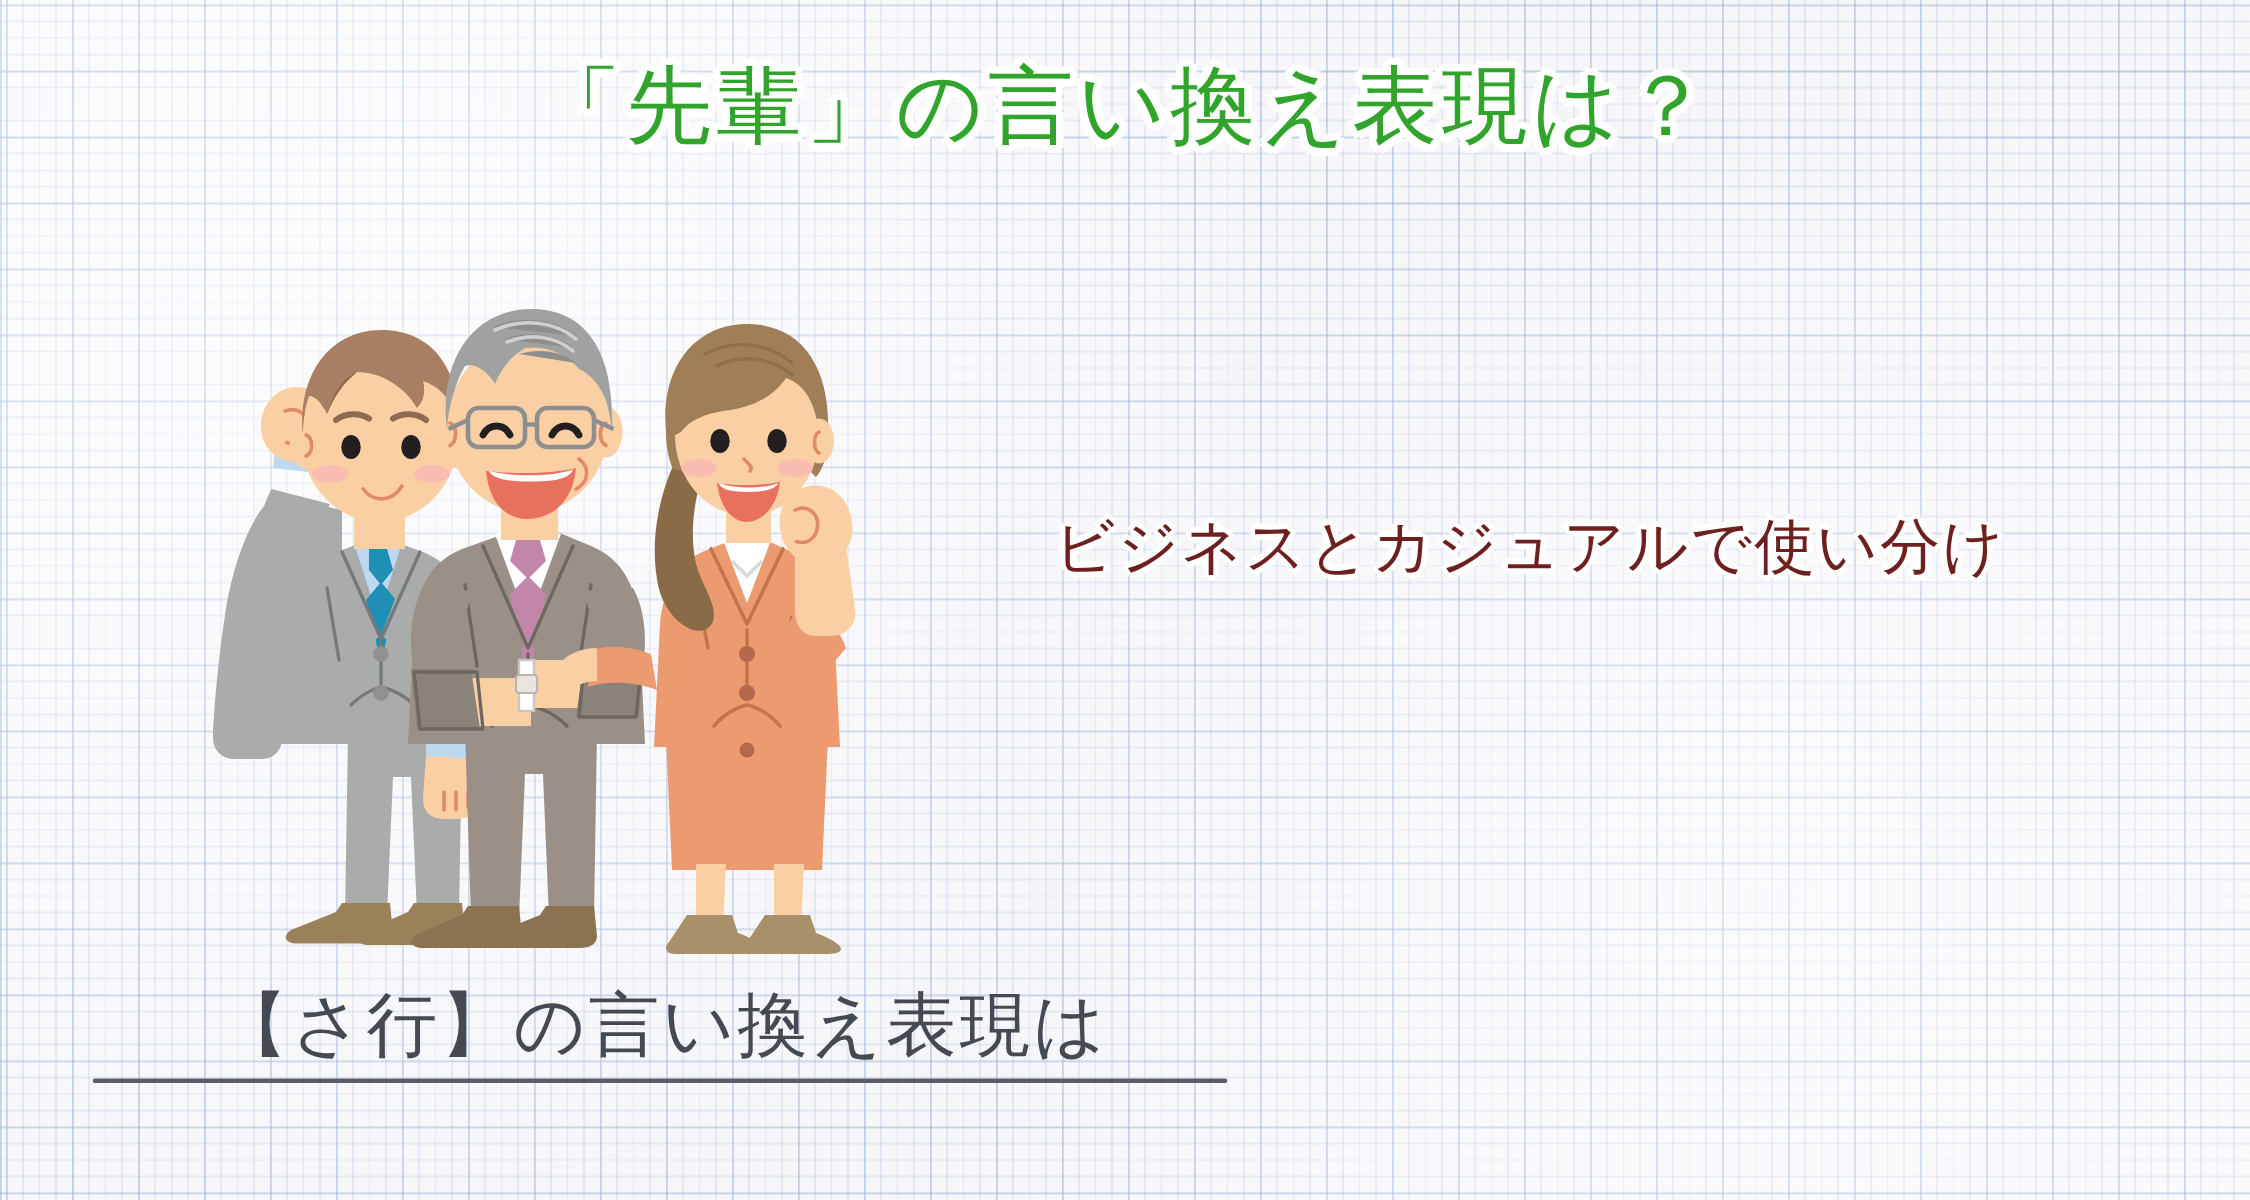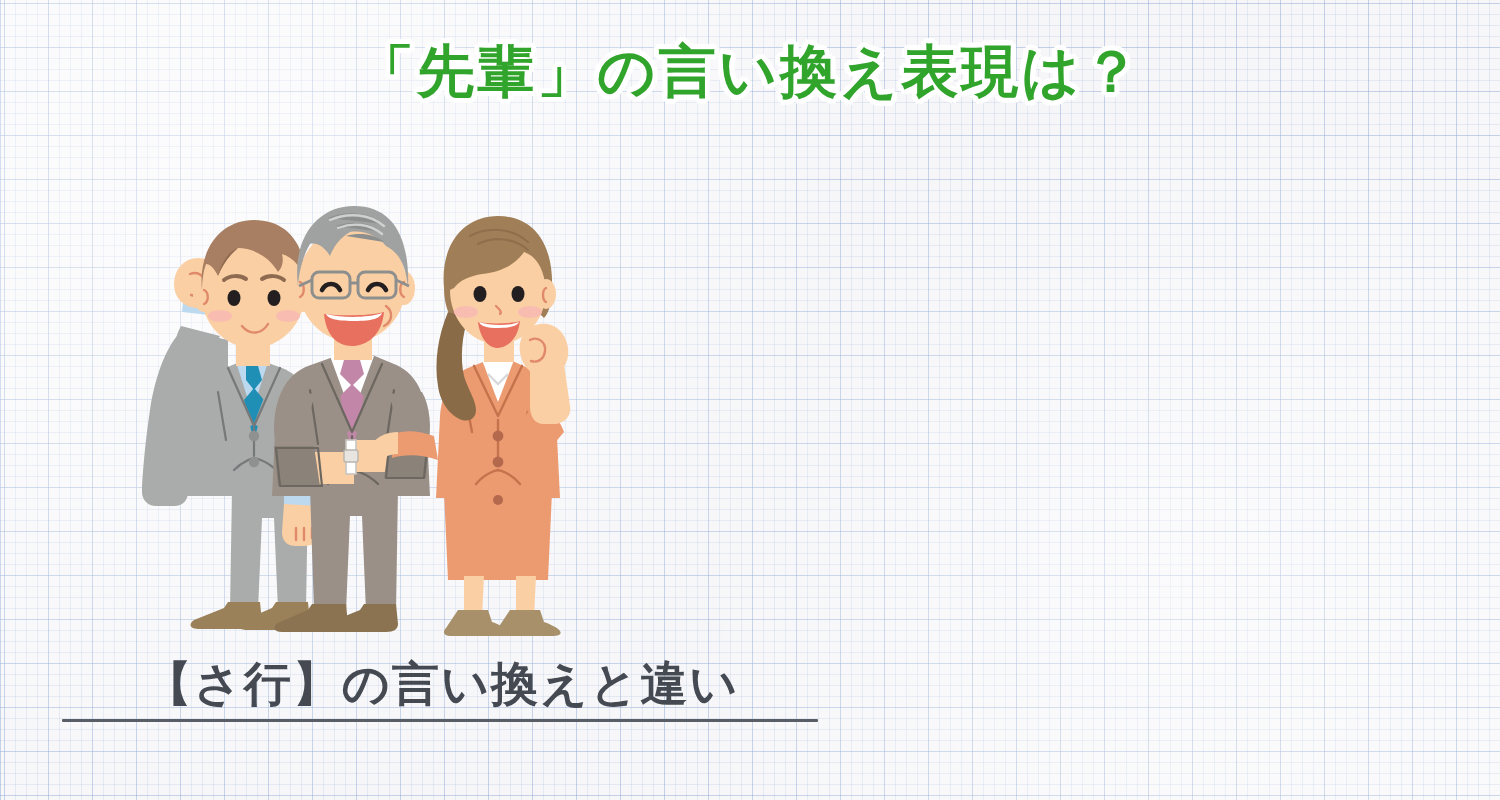--- a/index.html
+++ b/index.html
@@ -39,21 +39,21 @@
   #canvas::after{
     content:"";
     position:absolute; inset:0;
     pointer-events:none;
     background:
       radial-gradient(circle at 18% 30%, rgba(255,255,255,0.55) 0%, rgba(255,255,255,0) 45%),
       radial-gradient(circle at 78% 72%, rgba(255,255,255,0.45) 0%, rgba(255,255,255,0) 40%);
   }
 
   
-  .jp { font-family:"DejaVu Sans","Liberation Sans", sans-serif; font-weight:700; }
+  .jp { font-family:"DejaVu Sans","Liberation Sans", sans-serif; font-weight:400; }
 
   #title-text {
     position:absolute;
     left:0; right:0; top:42px;
     text-align:center;
     font-size:57px;
     line-height:1.05;
     letter-spacing:3px;
     color:#31a42c;
     z-index:6;
@@ -351,20 +351,21 @@
 
         <path class="mouthO" d="M400,182 C410,184 432,184 442,181 C440,200 428,208 420,208 C410,208 402,198 400,182 Z"></path>
         <path class="mouthW" d="M401,182 C412,186 432,186 441,182 C439,186 432,188 421,188 C408,188 403,186 401,182 Z"></path>
       </g>
     </svg>
   </div>
 
   <div id="title-text" class="jp">「先輩」の言い換え表現は？</div>
 
   <div id="subhead-block">
+    <div class="subhead-line jp">ビジネスとカジュアルで使い分け</div>
   </div>
 
   <div id="footer-block">
-    <div id="footer-text" class="jp">【さ行】の言い換えと違い</div>
+    <div id="footer-text" class="jp">【さ行】の言い換え表現は</div>
     <div id="footer-rule"></div>
   </div>
 
 </div>
 
 </body></html>

